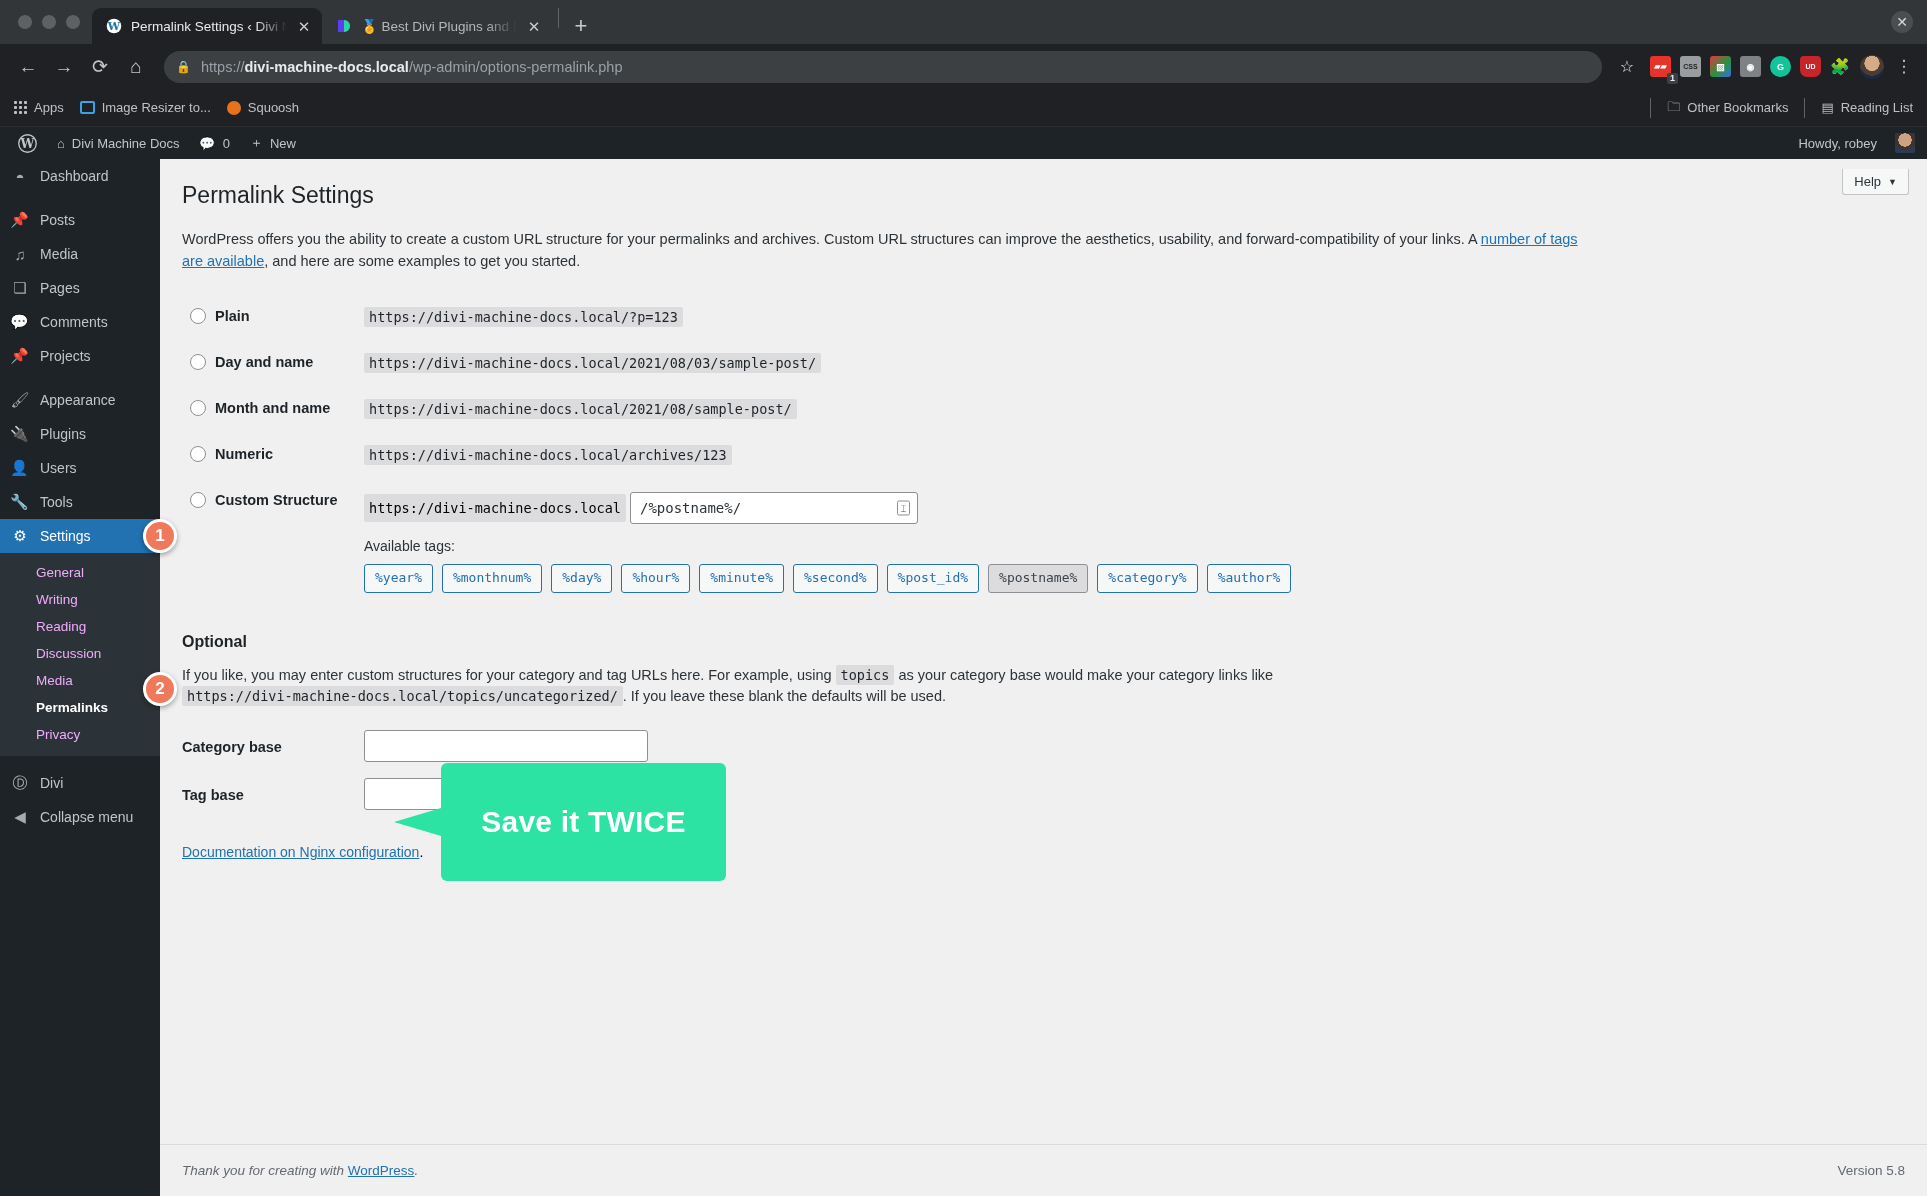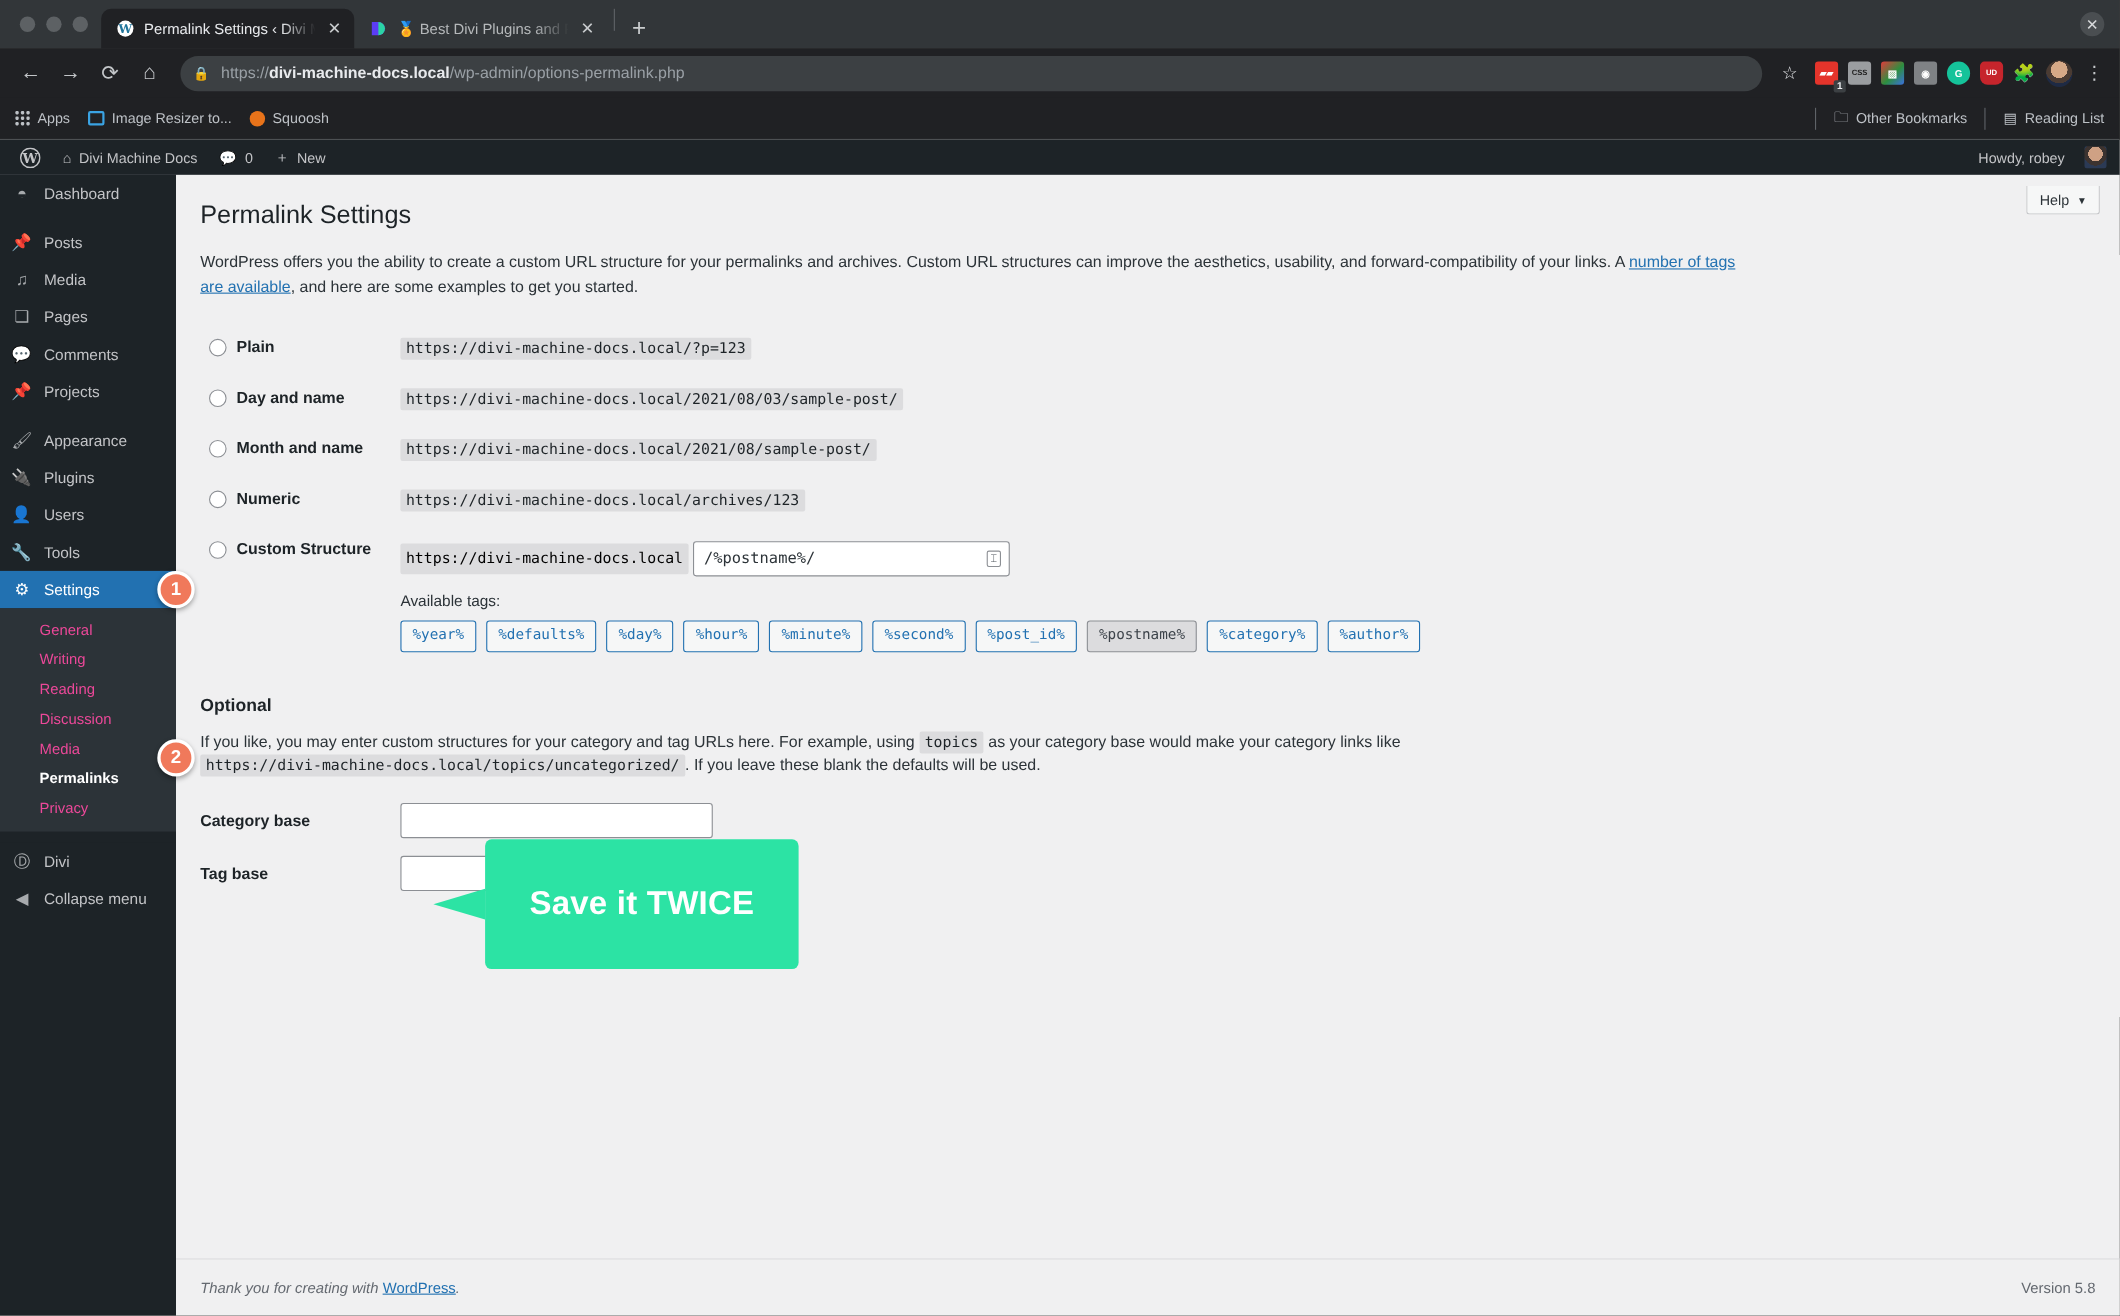--- a/index.html
+++ b/index.html
@@ -87,21 +87,21 @@
 
   .adminmenu { width: 160px; background: #1d2327; flex: 0 0 160px; position:relative;
                padding-top: 0; }
   .mi { display:flex; align-items:center; gap: 10px; height: 34px; padding: 0 10px;
         color:#c3c4c7; font-size: 14px; position: relative; }
   .mi .ic { width: 20px; text-align:center; font-size: 15px; color:#a7aaad; flex:0 0 20px; }
   .mi.current { background:#2271b1; color:#fff; }
   .mi.current .ic { color:#fff; }
   .mi-gap { height: 10px; }
   .submenu { background:#2c3338; padding: 6px 0 8px 0; }
-  .sub { display:block; padding: 6px 12px 6px 36px; font-size:13.5px; color:#ec4899; }
+  .sub { display:block; padding: 6px 12px 6px 36px; font-size:13.5px; color:#f0abfc; }
   .sub.cur { color:#fff; font-weight: 700; }
   .menu-sep { height: 10px; background:#1d2327; }
 
   .content { flex:1; background:#f0f0f1; position:relative; overflow:hidden; }
   .helpwrap { position:absolute; right: 18px; top: 10px; }
   .helpbtn { background:#f6f7f7; border:1px solid #c3c4c7; border-top:none;
              border-radius: 0 0 3px 3px; font-size:13px; color:#2c3338;
              padding: 5px 11px; display:flex; gap:7px; align-items:center; }
 
   .inner { padding: 22px 24px 0 22px; }
@@ -445,21 +445,21 @@
                 <div class="radio-line">
                   <span class="rdo"></span>
                   <span class="rlbl">Custom Structure</span>
                 </div>
               </td>
               <td class="row-val">
                 <span class="cs-prefix">https://divi-machine-docs.local</span><span class="cs-wrap"><input class="cs-input" value="/%postname%/" style=""><span class="cs-icon">⌶</span></span>
                 <div class="avail">Available tags:</div>
                 <div class="tags">
                   <span class="tagbtn">%year%</span>
-                  <span class="tagbtn">%defaults%</span>
+                  <span class="tagbtn">%monthnum%</span>
                   <span class="tagbtn">%day%</span>
                   <span class="tagbtn">%hour%</span>
                   <span class="tagbtn">%minute%</span>
                   <span class="tagbtn">%second%</span>
                   <span class="tagbtn">%post_id%</span>
                   <span class="tagbtn dis">%postname%</span>
                   <span class="tagbtn">%category%</span>
                   <span class="tagbtn">%author%</span>
                 </div>
               </td>
@@ -488,20 +488,23 @@
                 <span class="lbl">Tag base</span>
               </td>
               <td style="padding:8px 0 !important">
                 <input class="txtinput" value="" style="">
               </td>
             </tr>
           </tbody>
             </table>
 
 
+          <div class="docline">
+            <a class="wp">Documentation on Nginx configuration</a><span>.</span>
+          </div>
         </div>
 
         <div class="callout" style="left:281px; top:604px">
           <span>Save it TWICE</span>
         </div>
 
         <div class="wpfooter">
           <span><i>Thank you for creating with </i><a class="wp">WordPress</a><i>.</i></span>
           <span class="ver">Version 5.8</span>
         </div>

